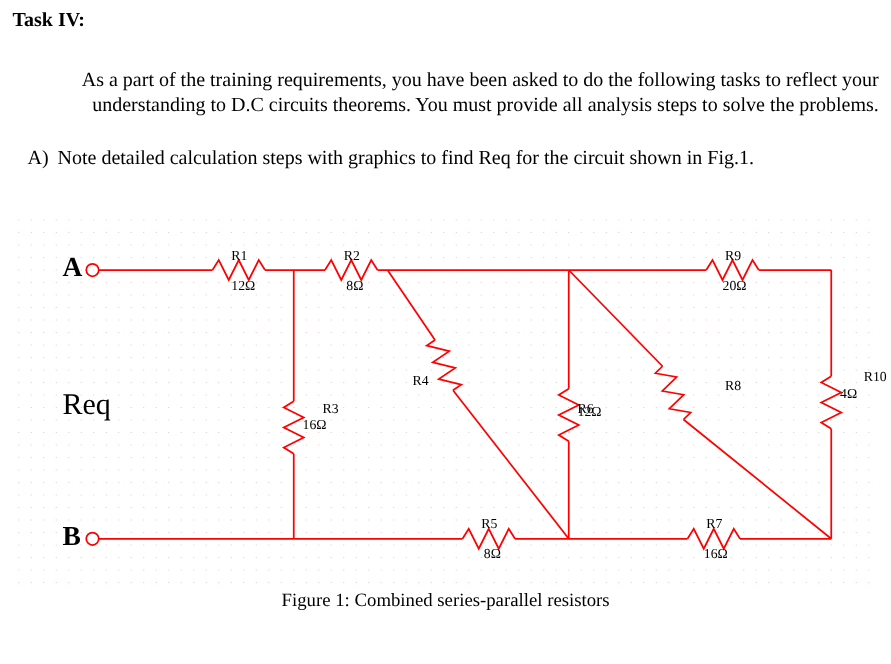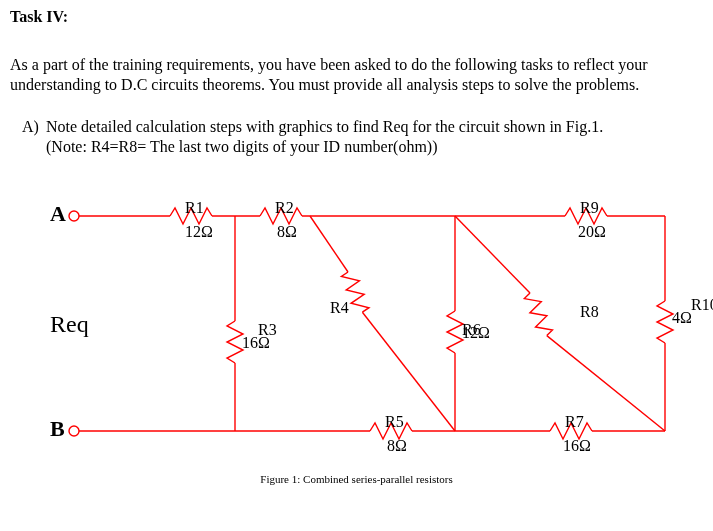--- a/index.html
+++ b/index.html
@@ -12,20 +12,21 @@
     box-sizing: border-box;
     background: #fff;
   }
   .title {
     font-weight: bold;
     margin-bottom: 29px;
   }
   .intro {
     margin-bottom: 22px;
     line-height: 1.25;
+    text-align: right;
   }
   .part {
     margin-left: 12px;
     margin-bottom: 8px;
     line-height: 1.25;
   }
   .part-letter {
     display: inline-block;
     width: 20px;
   }
@@ -45,50 +46,49 @@
     z-index: 0;
   }
   svg.circuit {
     position: absolute;
     inset: 0;
     z-index: 2;
   }
   .lbl {
     position: absolute;
     font-family: "Times New Roman", serif;
-    font-size: 16px;
+    font-size: 11px;
     color: #000;
     white-space: nowrap;
     z-index: 3;
   }
   .node-lbl {
     font-size: 22px;
     font-weight: bold;
   }
   .req-lbl {
     font-size: 24px;
   }
   .caption {
     text-align: center;
-    font-size: 11px;
+    font-size: 15px;
     margin-top: 2px;
   }
 </style>
 </head>
 <body>
 
 <div class="title">Task IV:</div>
 
 <div class="intro">As a part of the training requirements, you have been asked to do the following tasks to reflect your understanding to D.C circuits theorems. You must provide all analysis steps to solve the problems.</div>
 
 <div class="part">
   <span class="part-letter">A)</span>
   <span>Note detailed calculation steps with graphics to find Req for the circuit shown in Fig.1.</span><br>
   <span style="display:inline-block;width:20px"></span>
-  <span>(Note: R4=R8= The last two digits of your ID number(ohm))</span>
 </div>
 
 <div class="fig-wrap">
   <div class="dots"></div>
 
   <div class="lbl node-lbl" style="left:40px;top:30px">A</div>
   <div class="lbl node-lbl" style="left:40px;top:245px">B</div>
   <div class="lbl req-lbl" style="left:40px;top:140px">Req</div>
 
   <div class="lbl" style="left:175px;top:28px">R1</div>

